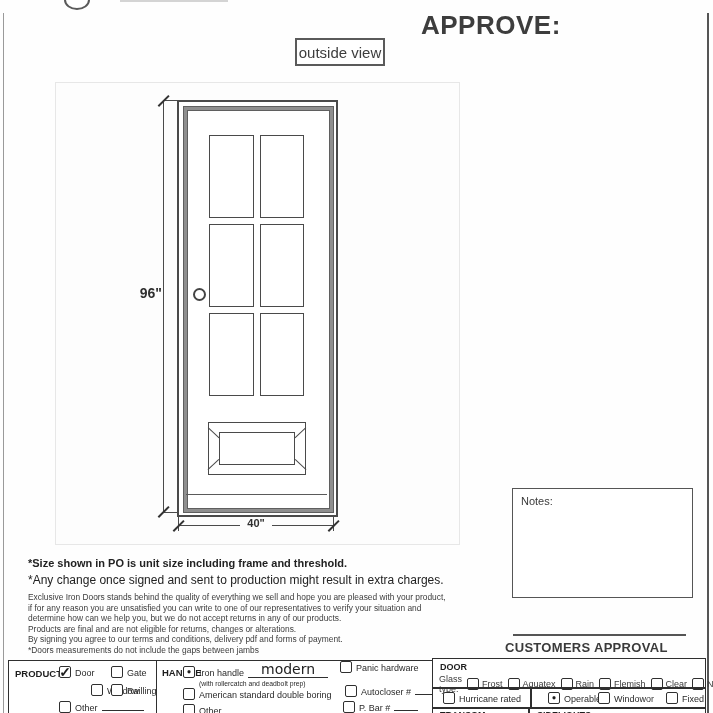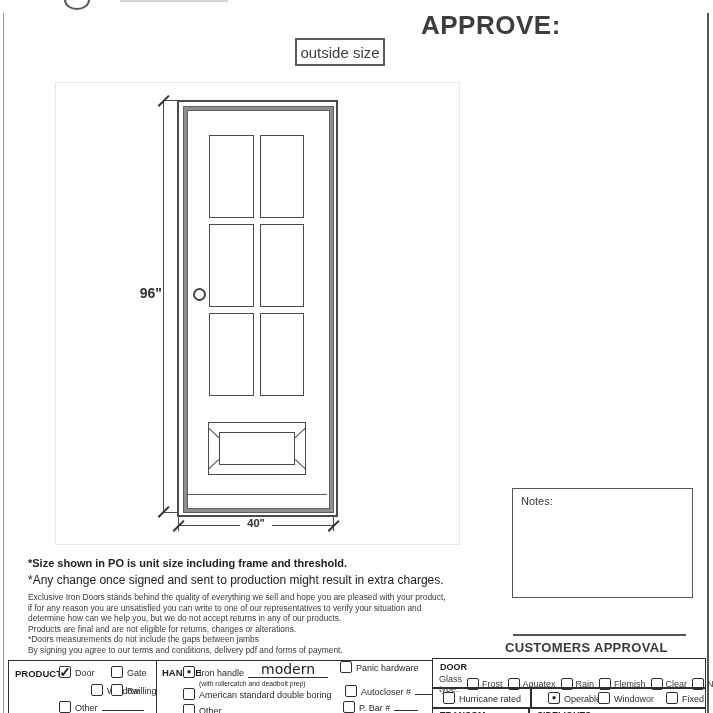--- a/index.html
+++ b/index.html
@@ -92,21 +92,21 @@
 <div class="page">
 
   <div class="abs pb-left"></div>
   <div class="abs pb-right"></div>
 
   <div class="abs logo-arc"></div>
   <div class="abs logo-text-remnant"></div>
 
   <div class="abs approve">APPROVE:</div>
   <div class="abs view-tag">
-    <span>outside size</span>
+    <span>outside view</span>
   </div>
 
   <div class="abs draw-area"></div>
 
   <div class="abs dimv-line"></div>
   <div class="abs dim-ext-h" style="left:163px;top:100px;width:15px;"></div>
   <div class="abs dim-ext-h" style="left:163px;top:512px;width:15px;"></div>
   <div class="abs tick" style="left:156px;top:100px;"></div>
   <div class="abs tick" style="left:156px;top:511px;"></div>
   <div class="abs dim-label-v">96"</div>
@@ -144,22 +144,22 @@
   <div class="abs tick" style="left:326px;top:525px;"></div>
   <div class="abs dim-label-h">40"</div>
 
   <div class="abs disc-b1">*Size shown in PO is unit size including frame and threshold.</div>
   <div class="abs disc-b2">*Any change once signed and sent to production might result in extra charges.</div>
   <div class="abs disc-body">
     <div>Exclusive Iron Doors stands behind the quality of everything we sell and hope you are pleased with your product,</div>
     <div>if for any reason you are unsatisfied you can write to one of our representatives to verify your situation and</div>
     <div>determine how can we help you, but we do not accept returns in any of our products.</div>
     <div>Products are final and are not eligible for returns, changes or alterations.</div>
+    <div>By signing you agree to our terms and conditions, delivery pdf and forms of payment.</div>
     <div>*Doors measurements do not include the gaps between jambs</div>
-    <div>By signing you agree to our terms and conditions, delivery pdf and forms of payment.</div>
   </div>
 
   <div class="abs notes-box">
     <span>Notes:</span>
   </div>
   <div class="abs sig-line"></div>
   <div class="abs sig-label">CUSTOMERS APPROVAL</div>
 
   <div class="abs fbox box-product">
     <span class="flabel abs" style="left:6px;top:7px;">PRODUCT:</span>

